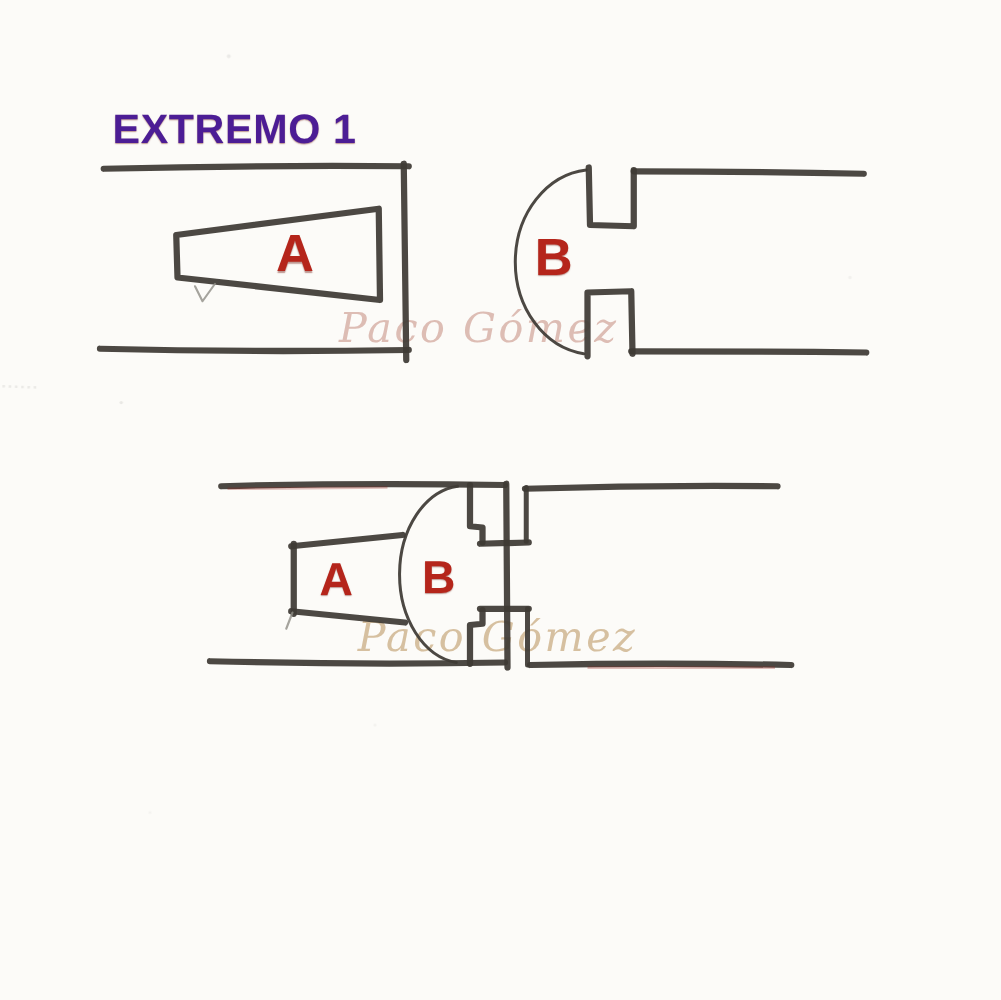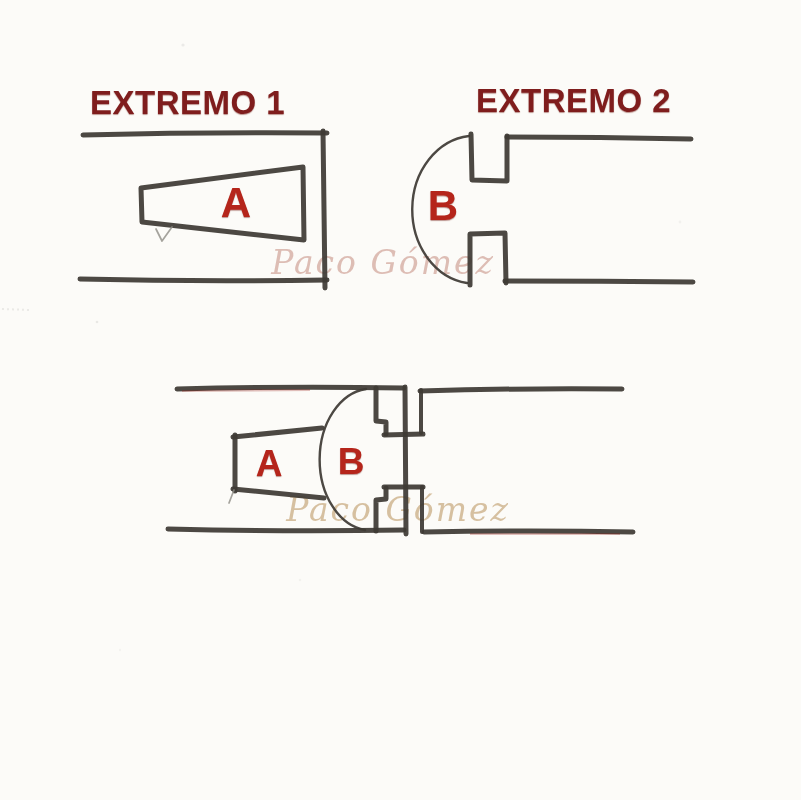--- a/index.html
+++ b/index.html
@@ -10,21 +10,21 @@
   }
   svg.linework{position:absolute;left:0;top:0;z-index:3;}
   .lw{fill:none;stroke:#3e3a35;stroke-linecap:round;stroke-linejoin:round;stroke-opacity:.93;}
   .thick{stroke-width:5px;}
   .med{stroke-width:4px;}
   .thin{stroke-width:2.4px;}
   .stray{stroke:#8f8d86;stroke-width:1.7px;stroke-opacity:.8;}
   .redtint{stroke:rgba(150,30,20,.28);stroke-width:2.2px;}
   .speck{fill:#7d7d78;}
   .hdr{
-    position:absolute;z-index:5;font-weight:bold;color:#7f1d1d;
+    position:absolute;z-index:5;font-weight:bold;color:#4c1d95;
     font-size:33px;letter-spacing:.5px;white-space:nowrap;
     text-shadow:0 1px 1px rgba(110,25,15,.45);
   }
   .hdr1{left:90px;top:84px;}
   .hdr2{left:476px;top:82px;}
   .part{
     position:absolute;z-index:5;font-weight:bold;color:#b5251b;
     transform:translate(-50%,-50%);white-space:nowrap;
     text-shadow:0 1px 1px rgba(110,25,15,.45);
   }
@@ -93,19 +93,18 @@
       <path d="M 2,309 L 30,310" stroke="#9a9a94" stroke-width="2" stroke-dasharray="2 3" opacity=".35"></path>
       <circle class="speck" cx="97" cy="322" r="1.3" opacity=".3"></circle>
       <circle class="speck" cx="183" cy="45" r="1.6" opacity=".25"></circle>
       <circle class="speck" cx="680" cy="222" r="1.4" opacity=".15"></circle>
       <circle class="speck" cx="300" cy="580" r="1.2" opacity=".15"></circle>
       <circle class="speck" cx="120" cy="650" r="1.2" opacity=".12"></circle>
     </g>
   </svg>
 
   <span class="hdr hdr1">EXTREMO 1</span>
-  <span class="hdr hdr2">EXTREMO 2</span>
   <span class="part p42 pa1">A</span>
   <span class="part p42 pb1">B</span>
   <span class="part p37 pa2">A</span>
   <span class="part p37 pb2">B</span>
 
 </div>
 
 </body></html>

